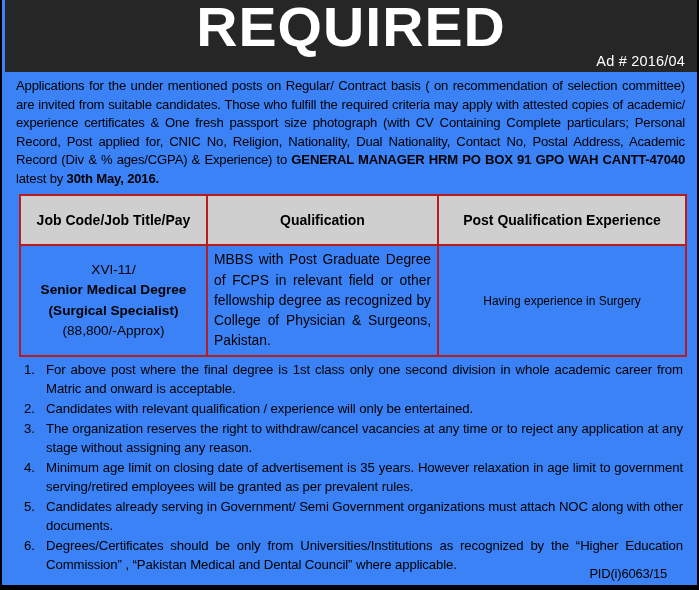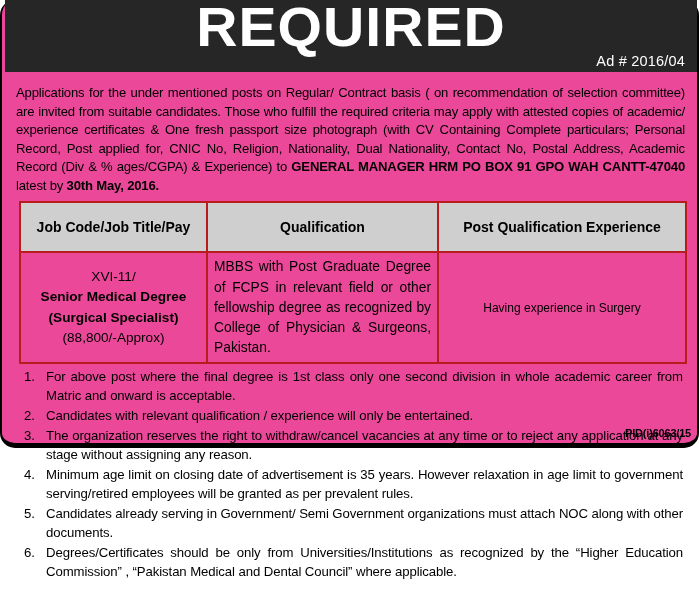--- a/index.html
+++ b/index.html
@@ -11,27 +11,26 @@
     width: 699px;
     height: 590px;
     font-family: "Liberation Sans", sans-serif;
     color: #000000;
     overflow: hidden;
   }
 
   .ad-page {
     position: relative;
     width: 699px;
-    height: 448px;
+    height: 590px;
     box-sizing: border-box;
-    background: #ec4899;
+    background: #3b82f6;
     border-left: 2px solid #000;
     border-right: 2px solid #000;
     border-bottom: 5px solid #000;
-    border-radius: 15px;
   }
 
   
   .banner {
     position: relative;
     height: 72px;
     background: #262626;
     margin: 0 0 0 3px;
     overflow: hidden;
   }
@@ -54,21 +53,21 @@
     right: 12px;
     bottom: 3px;
     color: #ffffff;
     font-size: 14.5px;
     font-weight: normal;
     letter-spacing: 0.2px;
   }
 
   
   .intro {
-    padding: 12px 12px 2px 14px;
+    padding: 5px 12px 2px 14px;
     font-size: 13.1px;
     line-height: 1.42;
     text-align: justify;
     text-justify: inter-word;
     letter-spacing: -0.18px;
   }
   .intro b { font-weight: bold; }
 
   
   .tbl-wrap {
@@ -160,24 +159,24 @@
     flex: 1 1 auto;
     text-align: justify;
     text-justify: inter-word;
     letter-spacing: -0.1px;
   }
   .note-text.nojustify { text-align: left; }
 
   
   .pid {
     position: absolute;
-    right: 6px;
+    right: 30px;
     bottom: 4px;
-    font-size: 11px;
-    font-weight: bold;
+    font-size: 13px;
+    font-weight: normal;
     letter-spacing: -0.2px;
   }
 </style>
 </head>
 <body>
 
 <div class="ad-page">
 
   <div class="banner">
     <div class="banner-title">REQUIRED</div>

